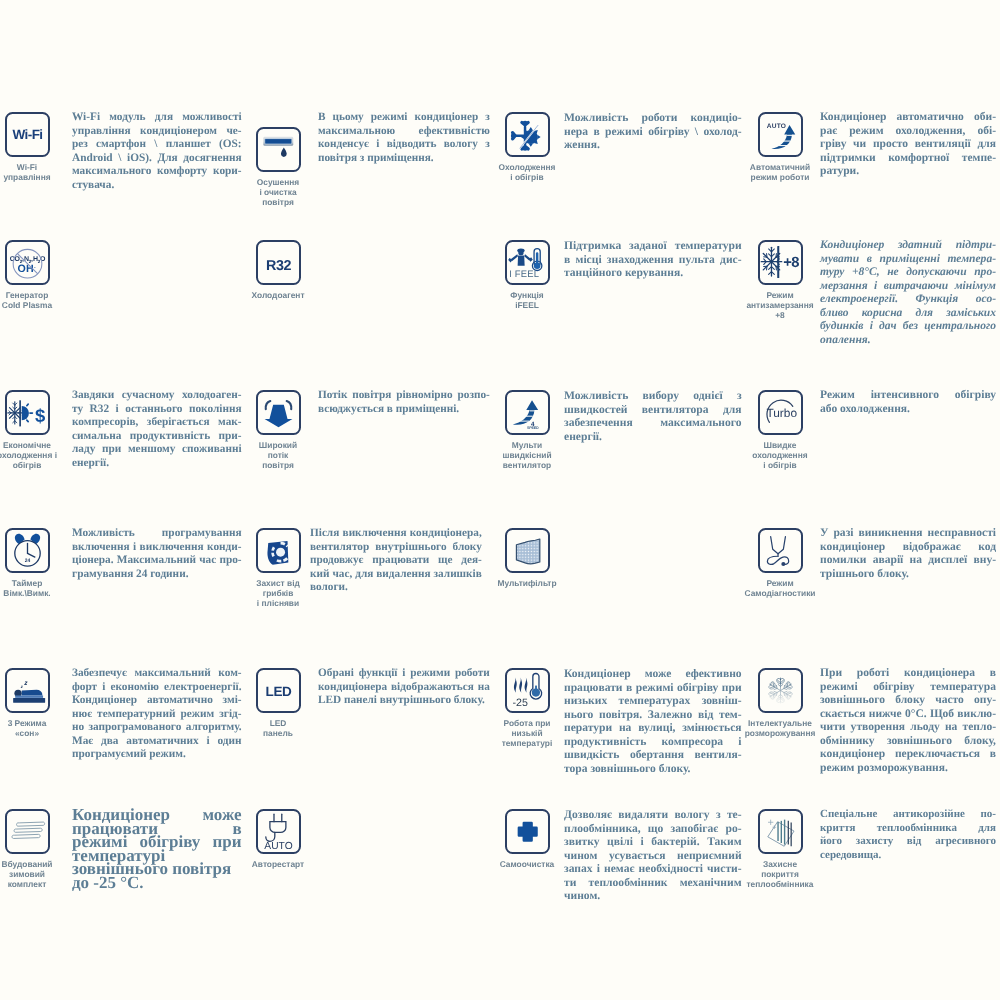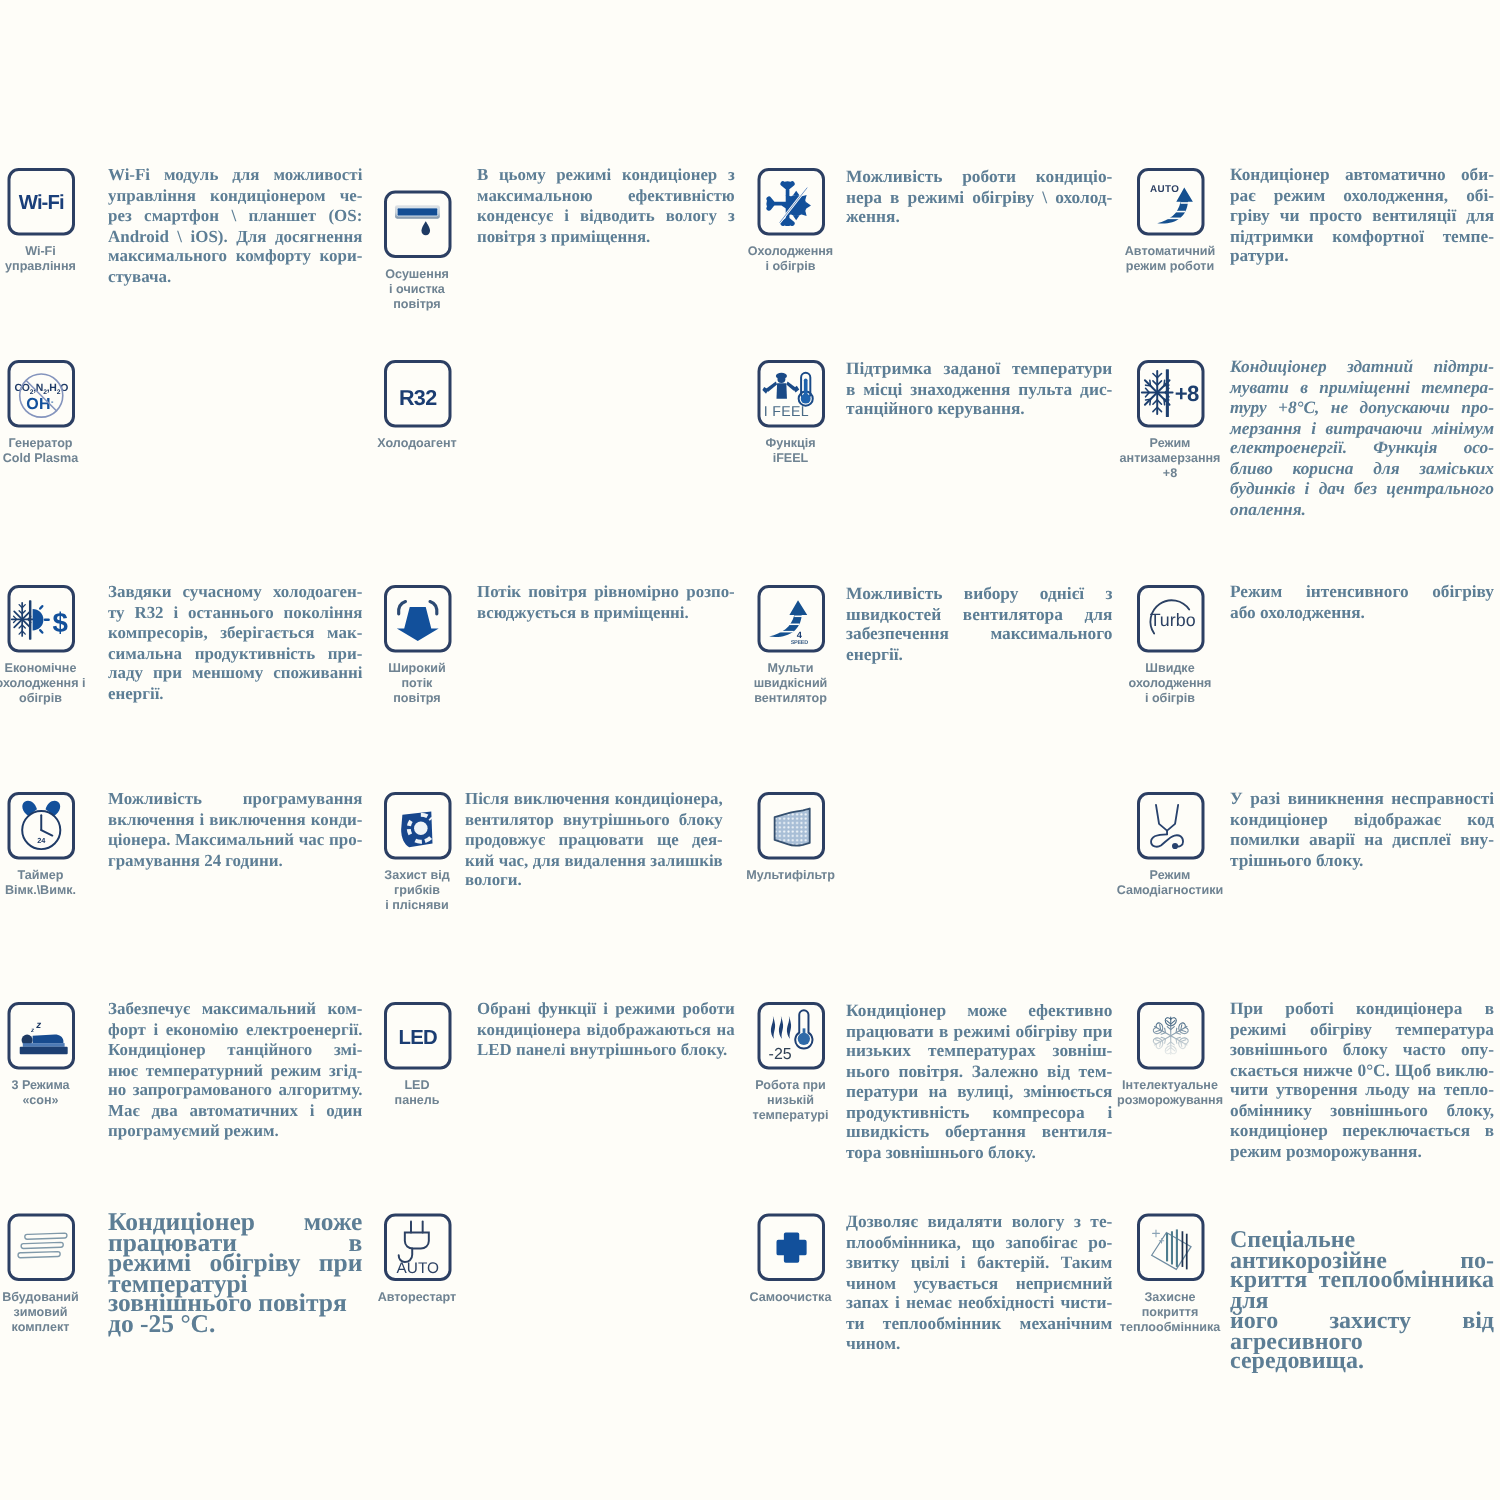--- a/index.html
+++ b/index.html
@@ -440,21 +440,21 @@
 <text class="ic-t" x="36" y="44" text-anchor="middle" font-size="10" font-weight="700" fill="#1e3a63" font-style="italic">z</text>
           </svg>
       </div>
       <div class="iconlabel">3 Режима
 «сон»</div>
     </div>
   </div>
   <div class="desc" style="left:72px;top:667px;width:169.6px;font-size:11.3px;">
       <div class="dl">Забезпечує максимальний ком-</div>
       <div class="dl">форт і економію електроенергії.</div>
-      <div class="dl">Кондиціонер танційного змі-</div>
+      <div class="dl">Кондиціонер автоматично змі-</div>
       <div class="dl">нює температурний режим згід-</div>
       <div class="dl">но запрограмованого алгоритму.</div>
       <div class="dl">Має два автоматичних і один</div>
       <div class="dl last">програмуємий режим.</div>
     </div>
   <div class="cell" style="left:249px;top:668px;">
     <div class="iconcol">
       <div class="iconbox">
         <svg viewBox="0 0 100 100">
             <text class="ic-t" x="50" y="64" text-anchor="middle" font-size="33" font-weight="700" fill="#1b3d72" letter-spacing="-1">LED</text>
@@ -622,19 +622,19 @@
 <line x1="35" y1="36" x2="35" y2="43"></line>
 <line x1="31.5" y1="39.5" x2="38.5" y2="39.5"></line>
 </g>
           </svg>
       </div>
       <div class="iconlabel">Захисне
 покриття
 теплообмінника</div>
     </div>
   </div>
-  <div class="desc" style="left:820px;top:808px;width:176.0px;font-size:16px;margin-top:12px;">
+  <div class="desc" style="left:820px;top:808px;width:176.0px;font-size:11px;">
       <div class="dl">Спеціальне антикорозійне по-</div>
       <div class="dl">криття теплообмінника для</div>
       <div class="dl">його захисту від агресивного</div>
       <div class="dl last">середовища.</div>
     </div>
 </div>
 
 </body></html>

